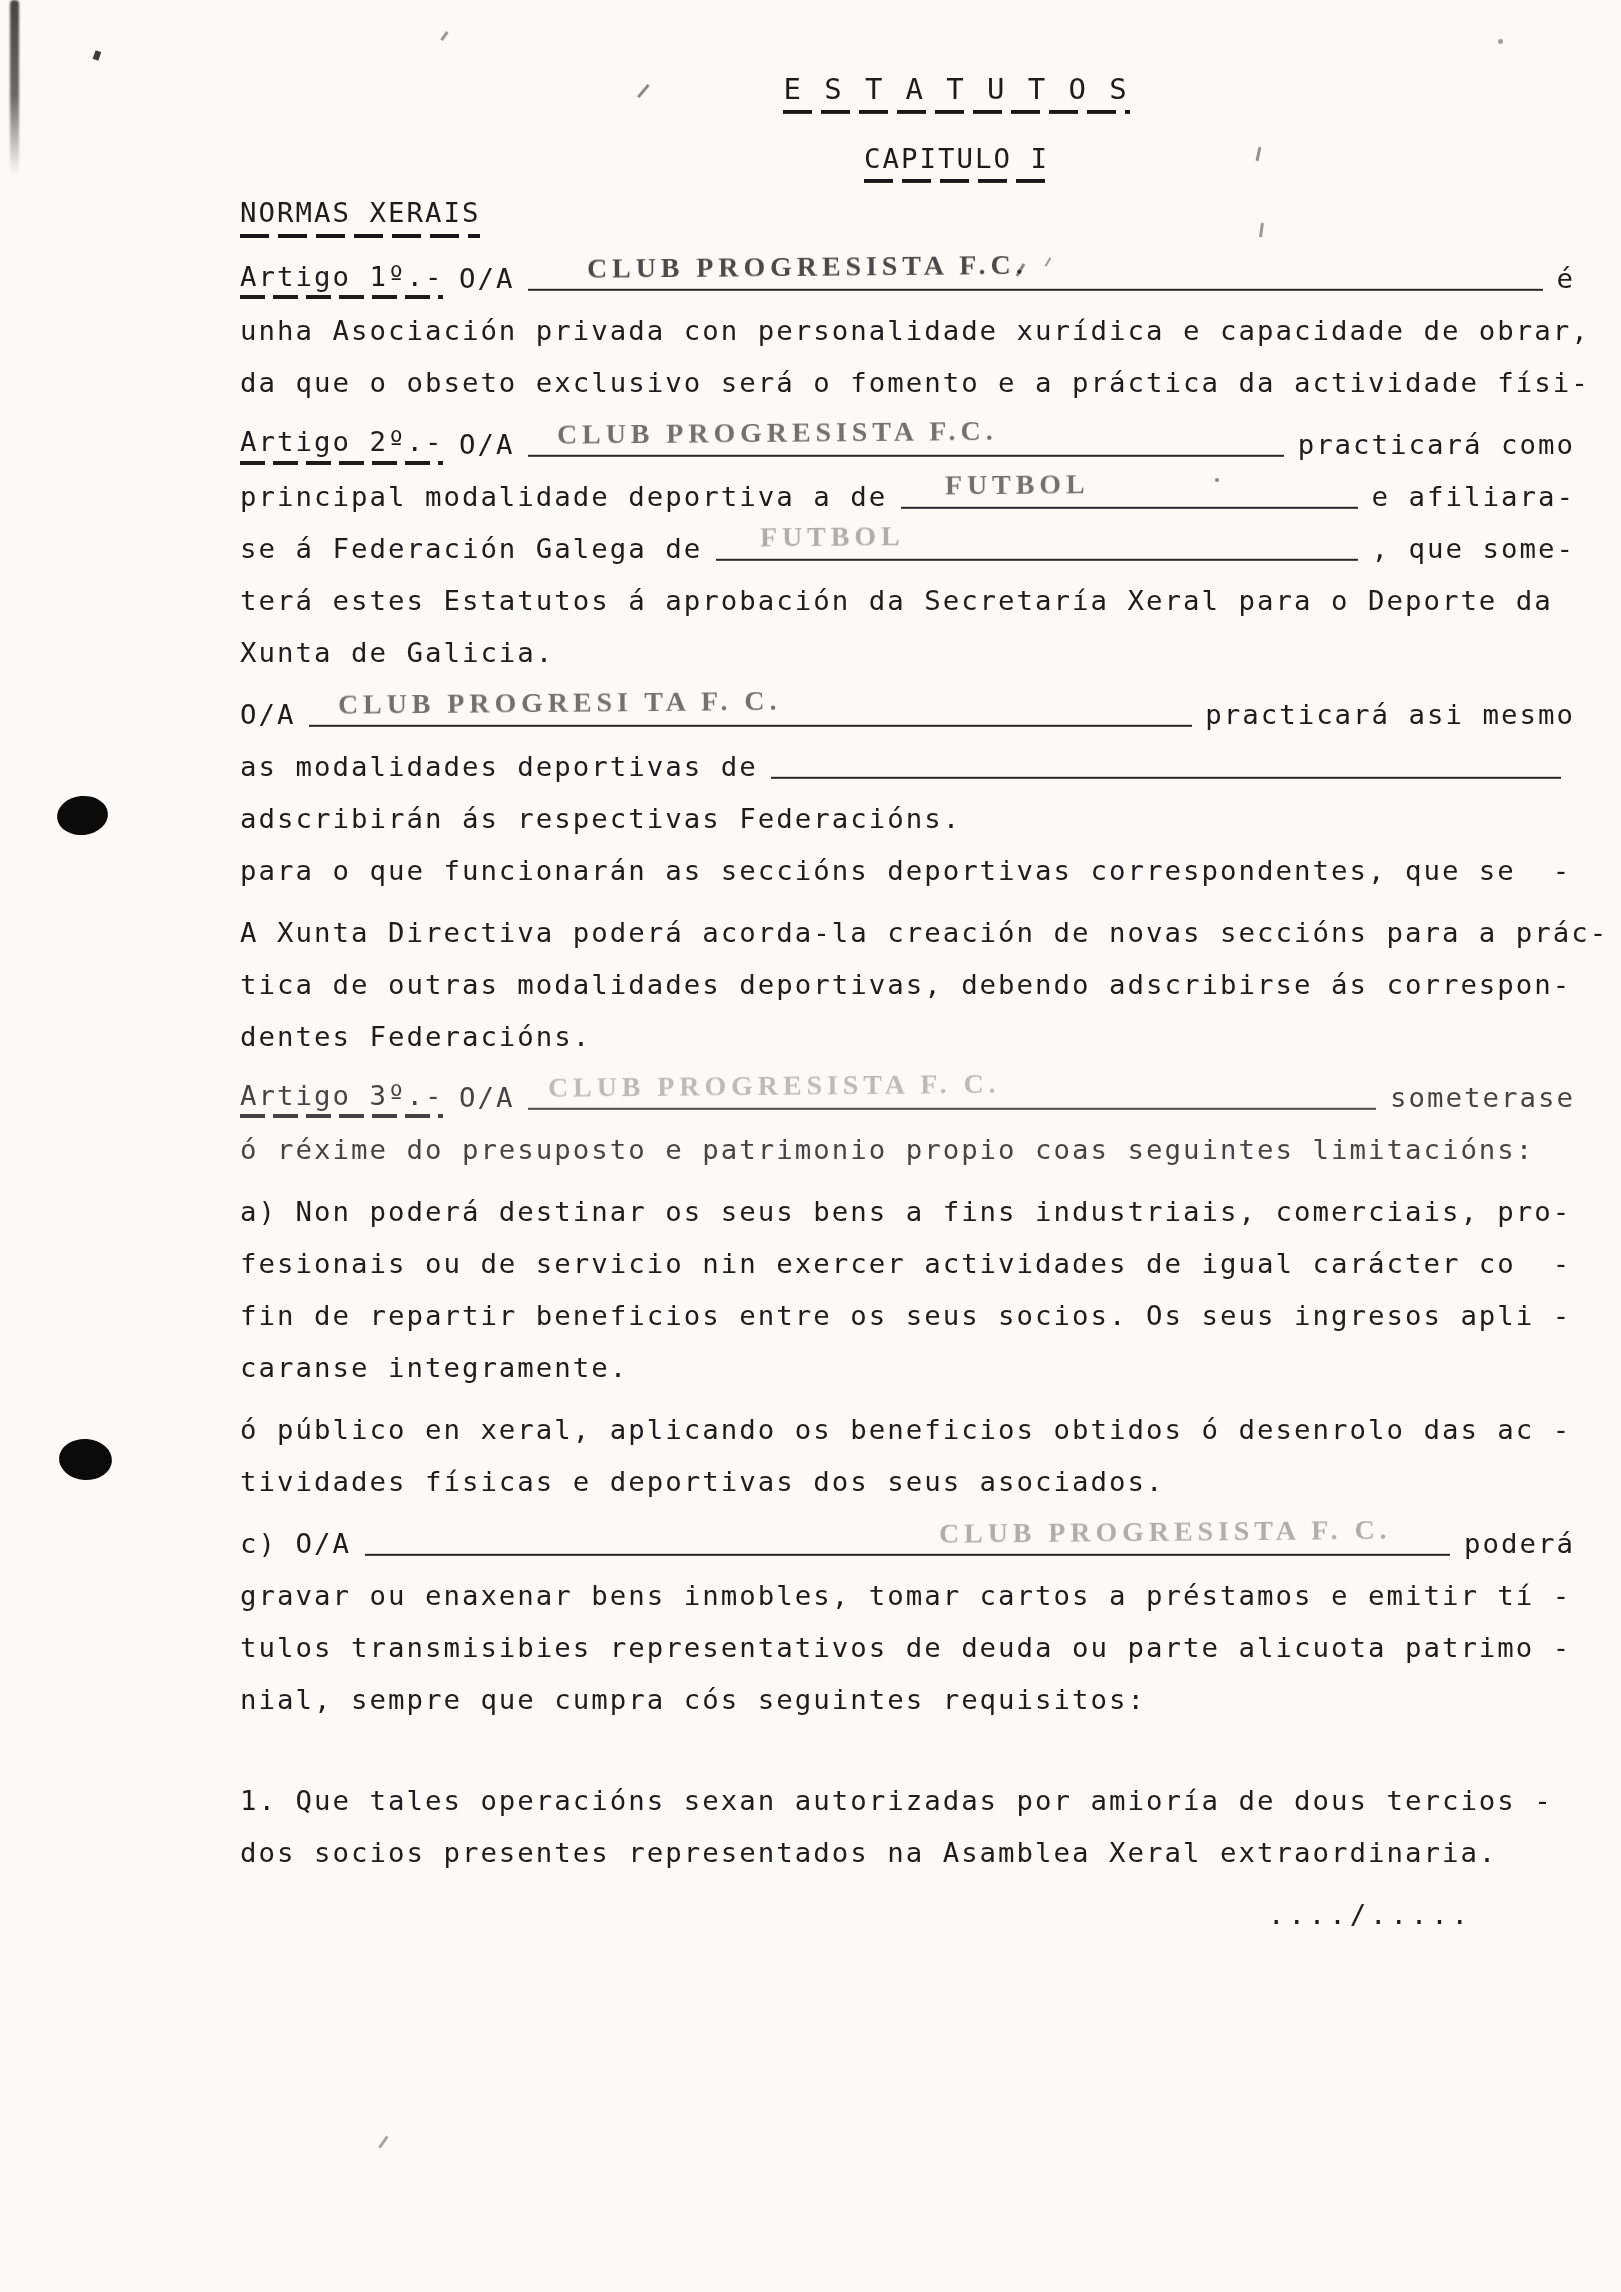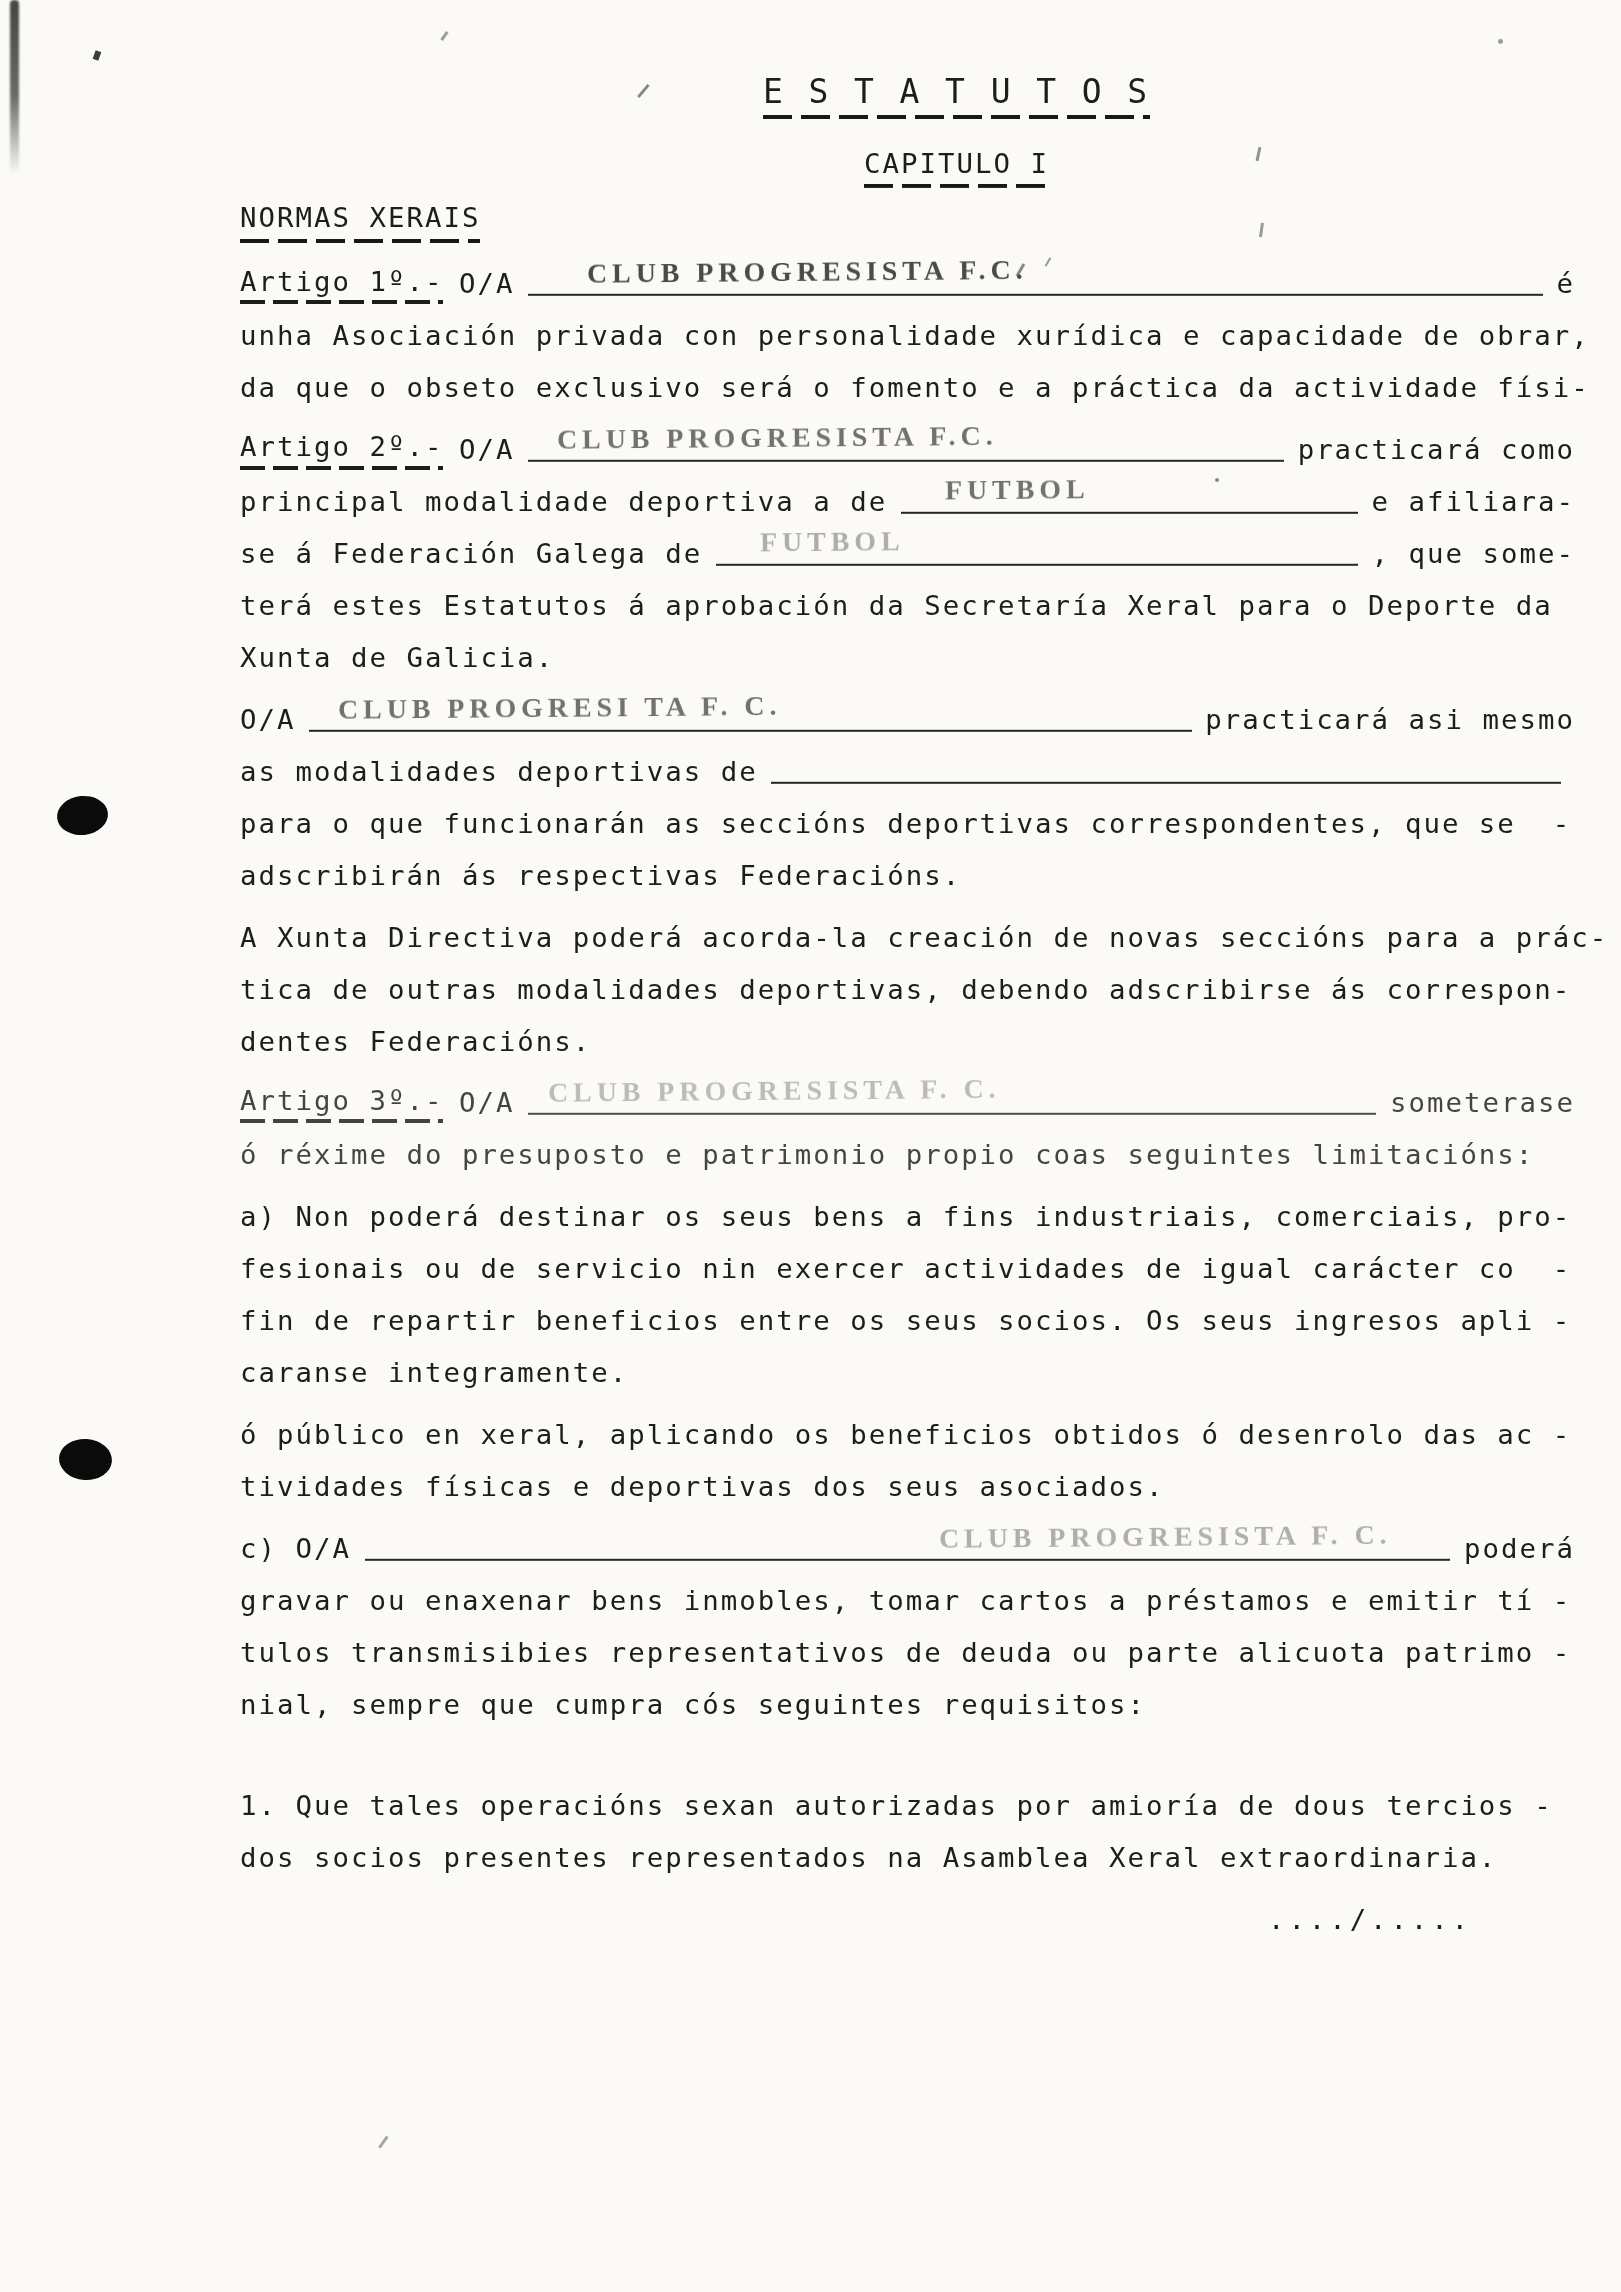--- a/index.html
+++ b/index.html
@@ -10,21 +10,21 @@
     color:#1d1d1d; font-size:27.4px; letter-spacing:2px;
   }
   .doc { position:absolute; left:240px; top:71px; width:1335px; }
   .line { white-space:pre; line-height:52px; }
   .center-wrap { text-align:center; transform:translateX(49px); }
   .uline {
     display:inline-block; line-height:1.25; padding-bottom:6.9px;
     background-image:repeating-linear-gradient(90deg,#181818 0 29px, rgba(0,0,0,0) 29px 38px);
     background-repeat:repeat-x; background-size:100% 3.9px; background-position:0 100%;
   }
-  .title-text { font-size:33px; letter-spacing:2.9px;text-align:right; }
+  .title-text { font-size:29px; letter-spacing:2.9px;text-align:right; }
   .fline { display:flex; align-items:center; line-height:52px; }
   .fline .pre, .fline .tail { white-space:pre; flex:0 0 auto; }
   .fline .label {
     white-space:pre; flex:0 0 auto; display:inline-block; line-height:1.25;
     padding-bottom:4.9px;
     background-image:repeating-linear-gradient(90deg,#1c1c1c 0 25.5px, rgba(0,0,0,0) 25.5px 33px);
     background-repeat:repeat-x; background-size:100% 3.9px; background-position:0 100%;
   }
   .fline .oa { white-space:pre; flex:0 0 auto; margin-left:15.7px; }
   .blank {
@@ -133,22 +133,22 @@
         <span class="blank">
           <span class="stamp" style="left:29px;">CLUB PROGRESI TA F. C.</span>
         </span>
         <span class="tail">practicará asi mesmo</span>
       </div>
       <div class="fline">
         <span class="pre">as modalidades deportivas de</span>
         <span class="blank"></span>
       </div>
       <div>
+          <div class="line">adscribirán ás respectivas Federacións.</div>
           <div class="line">para o que funcionarán as seccións deportivas correspondentes, que se  -</div>
-          <div class="line">adscribirán ás respectivas Federacións.</div>
         </div>
     </div>
 
     <div class="block">
       <div>
           <div class="line">A Xunta Directiva poderá acorda-la creación de novas seccións para a prác-</div>
           <div class="line">tica de outras modalidades deportivas, debendo adscribirse ás correspon-</div>
           <div class="line">dentes Federacións.</div>
         </div>
     </div>

